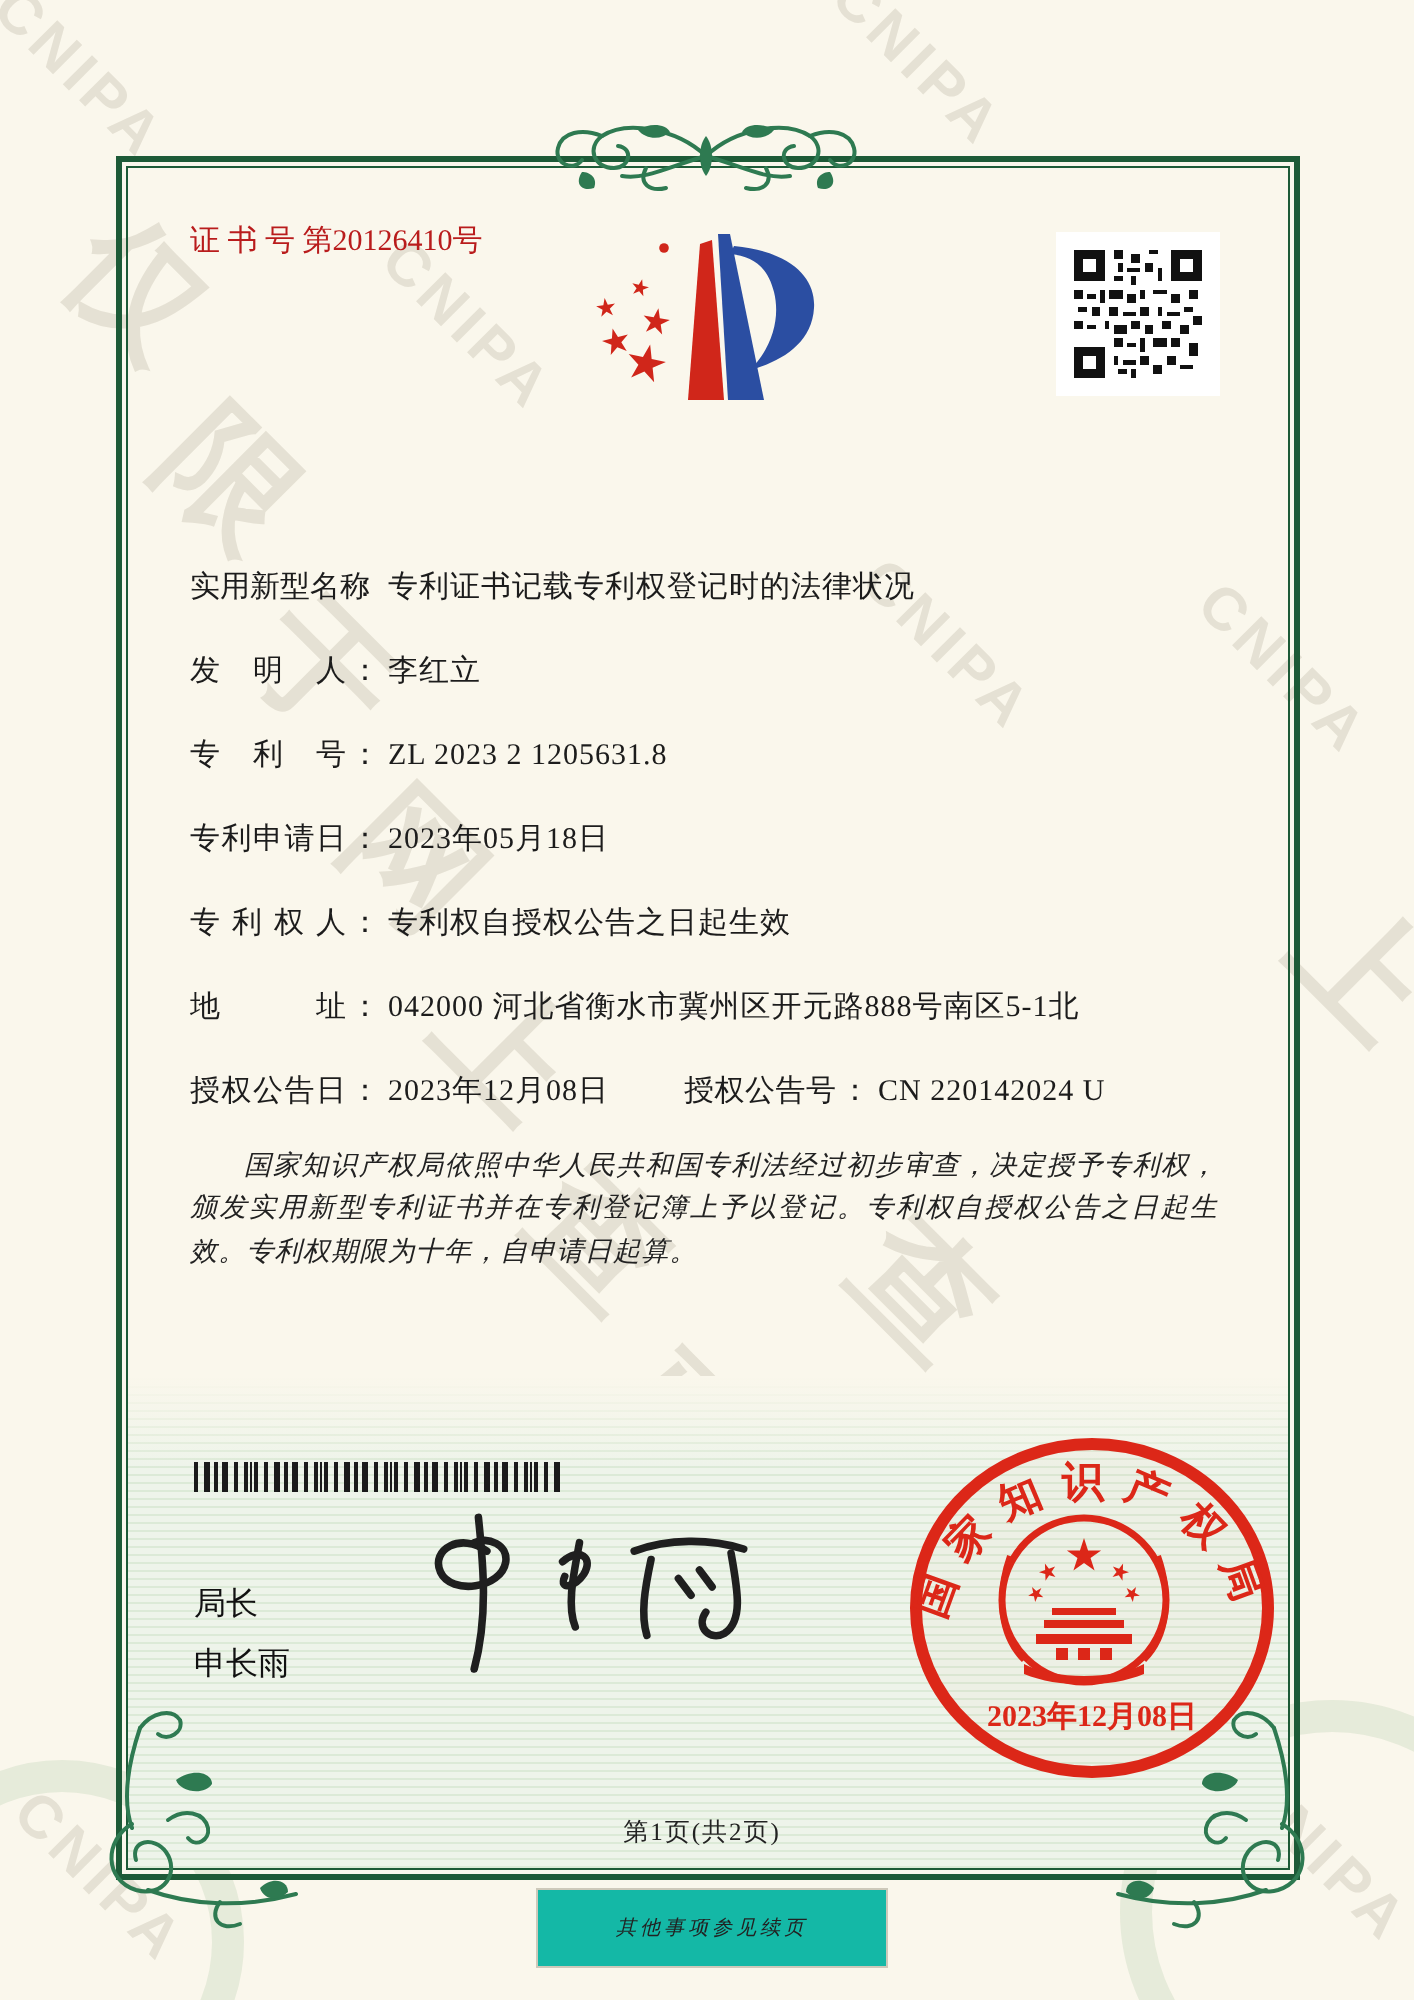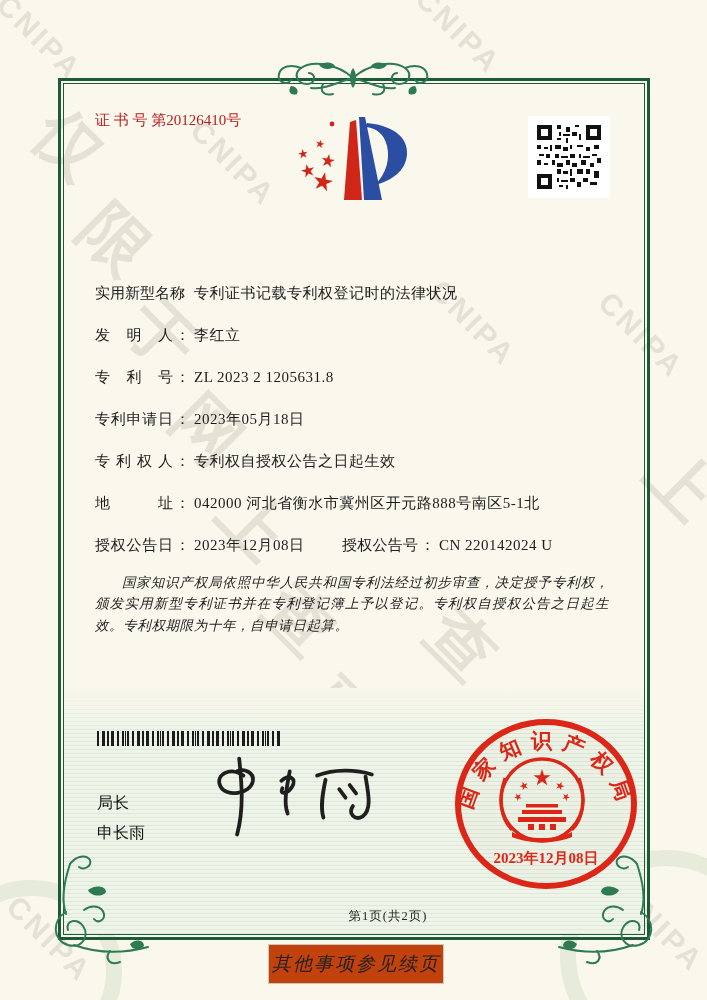--- a/index.html
+++ b/index.html
@@ -58,24 +58,24 @@
        repeating-linear-gradient(90deg,#1b1b1b 0 2px,rgba(0,0,0,0) 2px 5px),
        repeating-linear-gradient(90deg,#1b1b1b 0 1px,rgba(0,0,0,0) 1px 7px);}
   .signer{position:absolute;left:97px;top:788px;z-index:4;color:#111;
           font-family:Liberation Serif, serif;font-size:16px;line-height:30px;}
   .signature{position:absolute;left:195px;top:752px;z-index:4;}
 
   .seal{position:absolute;left:452px;top:716px;width:188px;height:176px;z-index:5;}
   .seal text{font-family:"Liberation Serif",serif;font-weight:bold;fill:#dc2718;}
 
   .pageno{position:absolute;left:58px;top:908px;width:586px;text-align:center;
-          font-size:12.5px;color:#222;z-index:4;letter-spacing:1px;padding-left:37px;}
+          font-size:12.5px;color:#222;z-index:4;letter-spacing:1px;}
   .contbox{position:absolute;left:268px;top:944px;width:174px;height:38px;z-index:4;
-           background:#c2410c;border:1px solid #cdc9ba;display:flex;align-items:center;justify-content:center;
-           font-style:italic;font-size:19px;letter-spacing:2px;color:#222;}
+           background:#14b8a6;border:1px solid #cdc9ba;display:flex;align-items:center;justify-content:center;
+           font-style:italic;font-size:10px;letter-spacing:2px;color:#222;}
 </style>
 </head>
 <body>
 
 <div class="page">
 
   <span class="wm wm-cnipa" style="left:-14px;top:20px">CNIPA</span>
   <span class="wm wm-cnipa" style="left:405px;top:14px">CNIPA</span>
   <span class="wm wm-cnipa" style="left:180px;top:146px">CNIPA</span>
   <span class="wm wm-cnipa" style="left:420px;top:306px">CNIPA</span>

